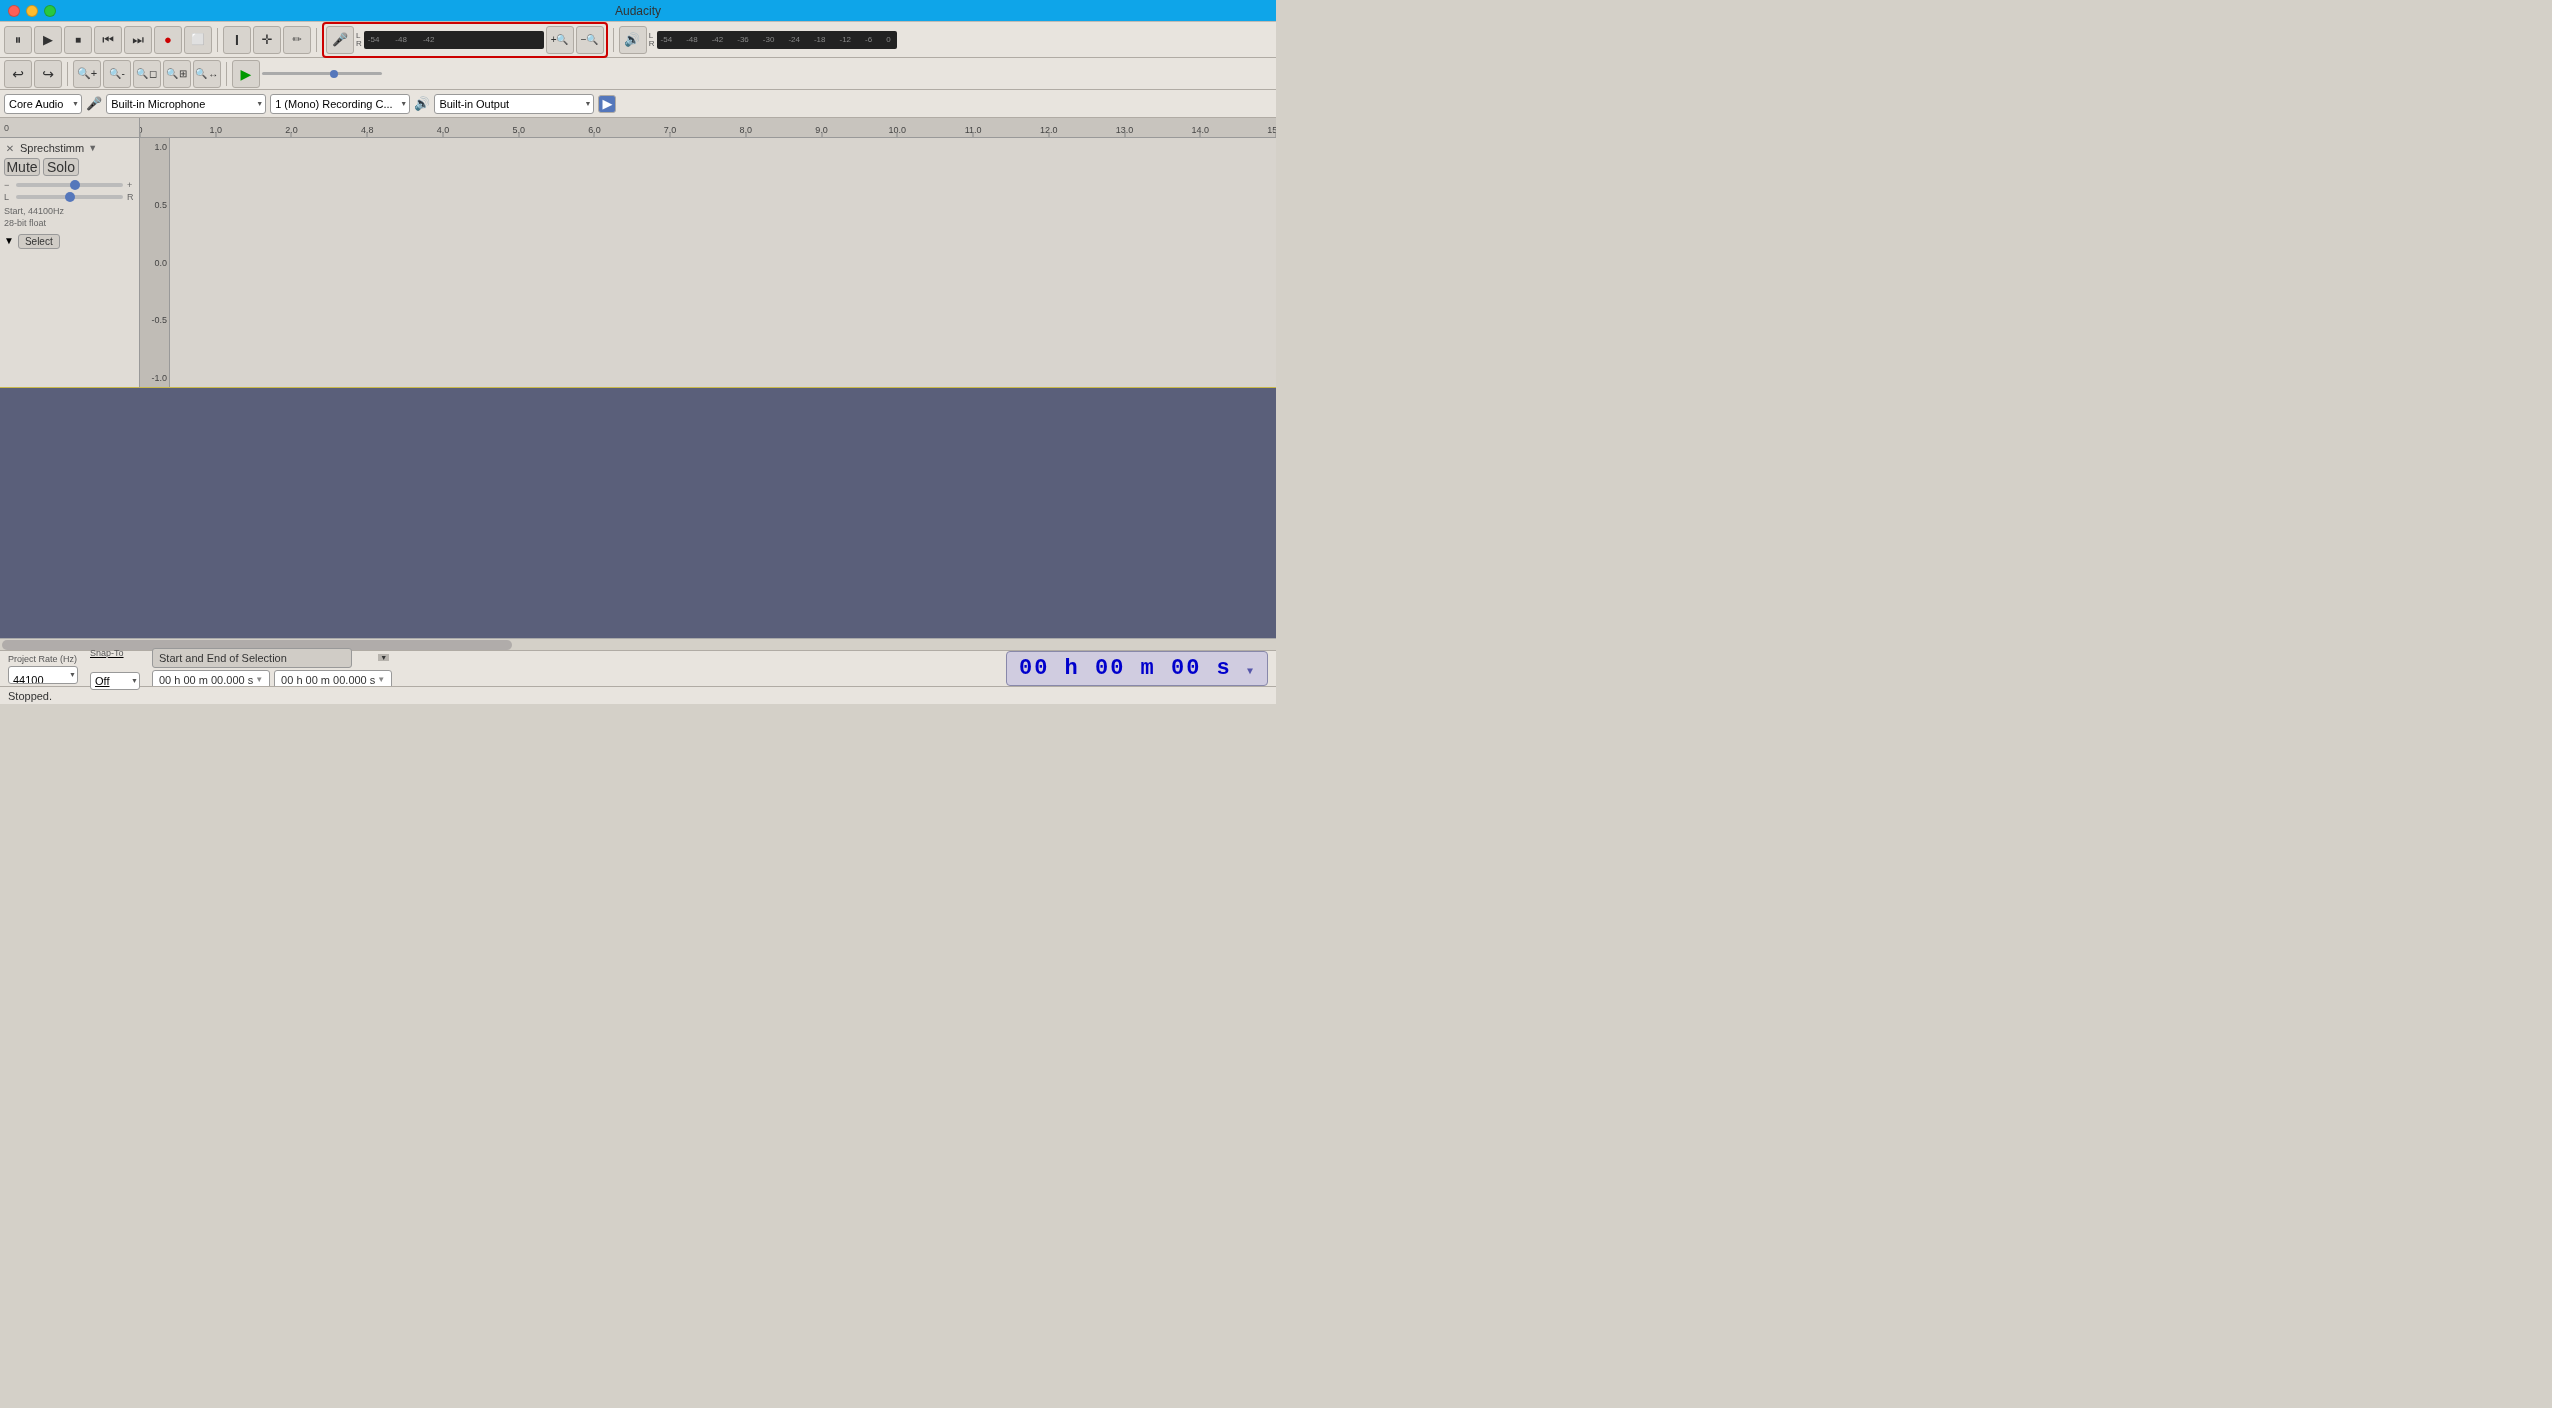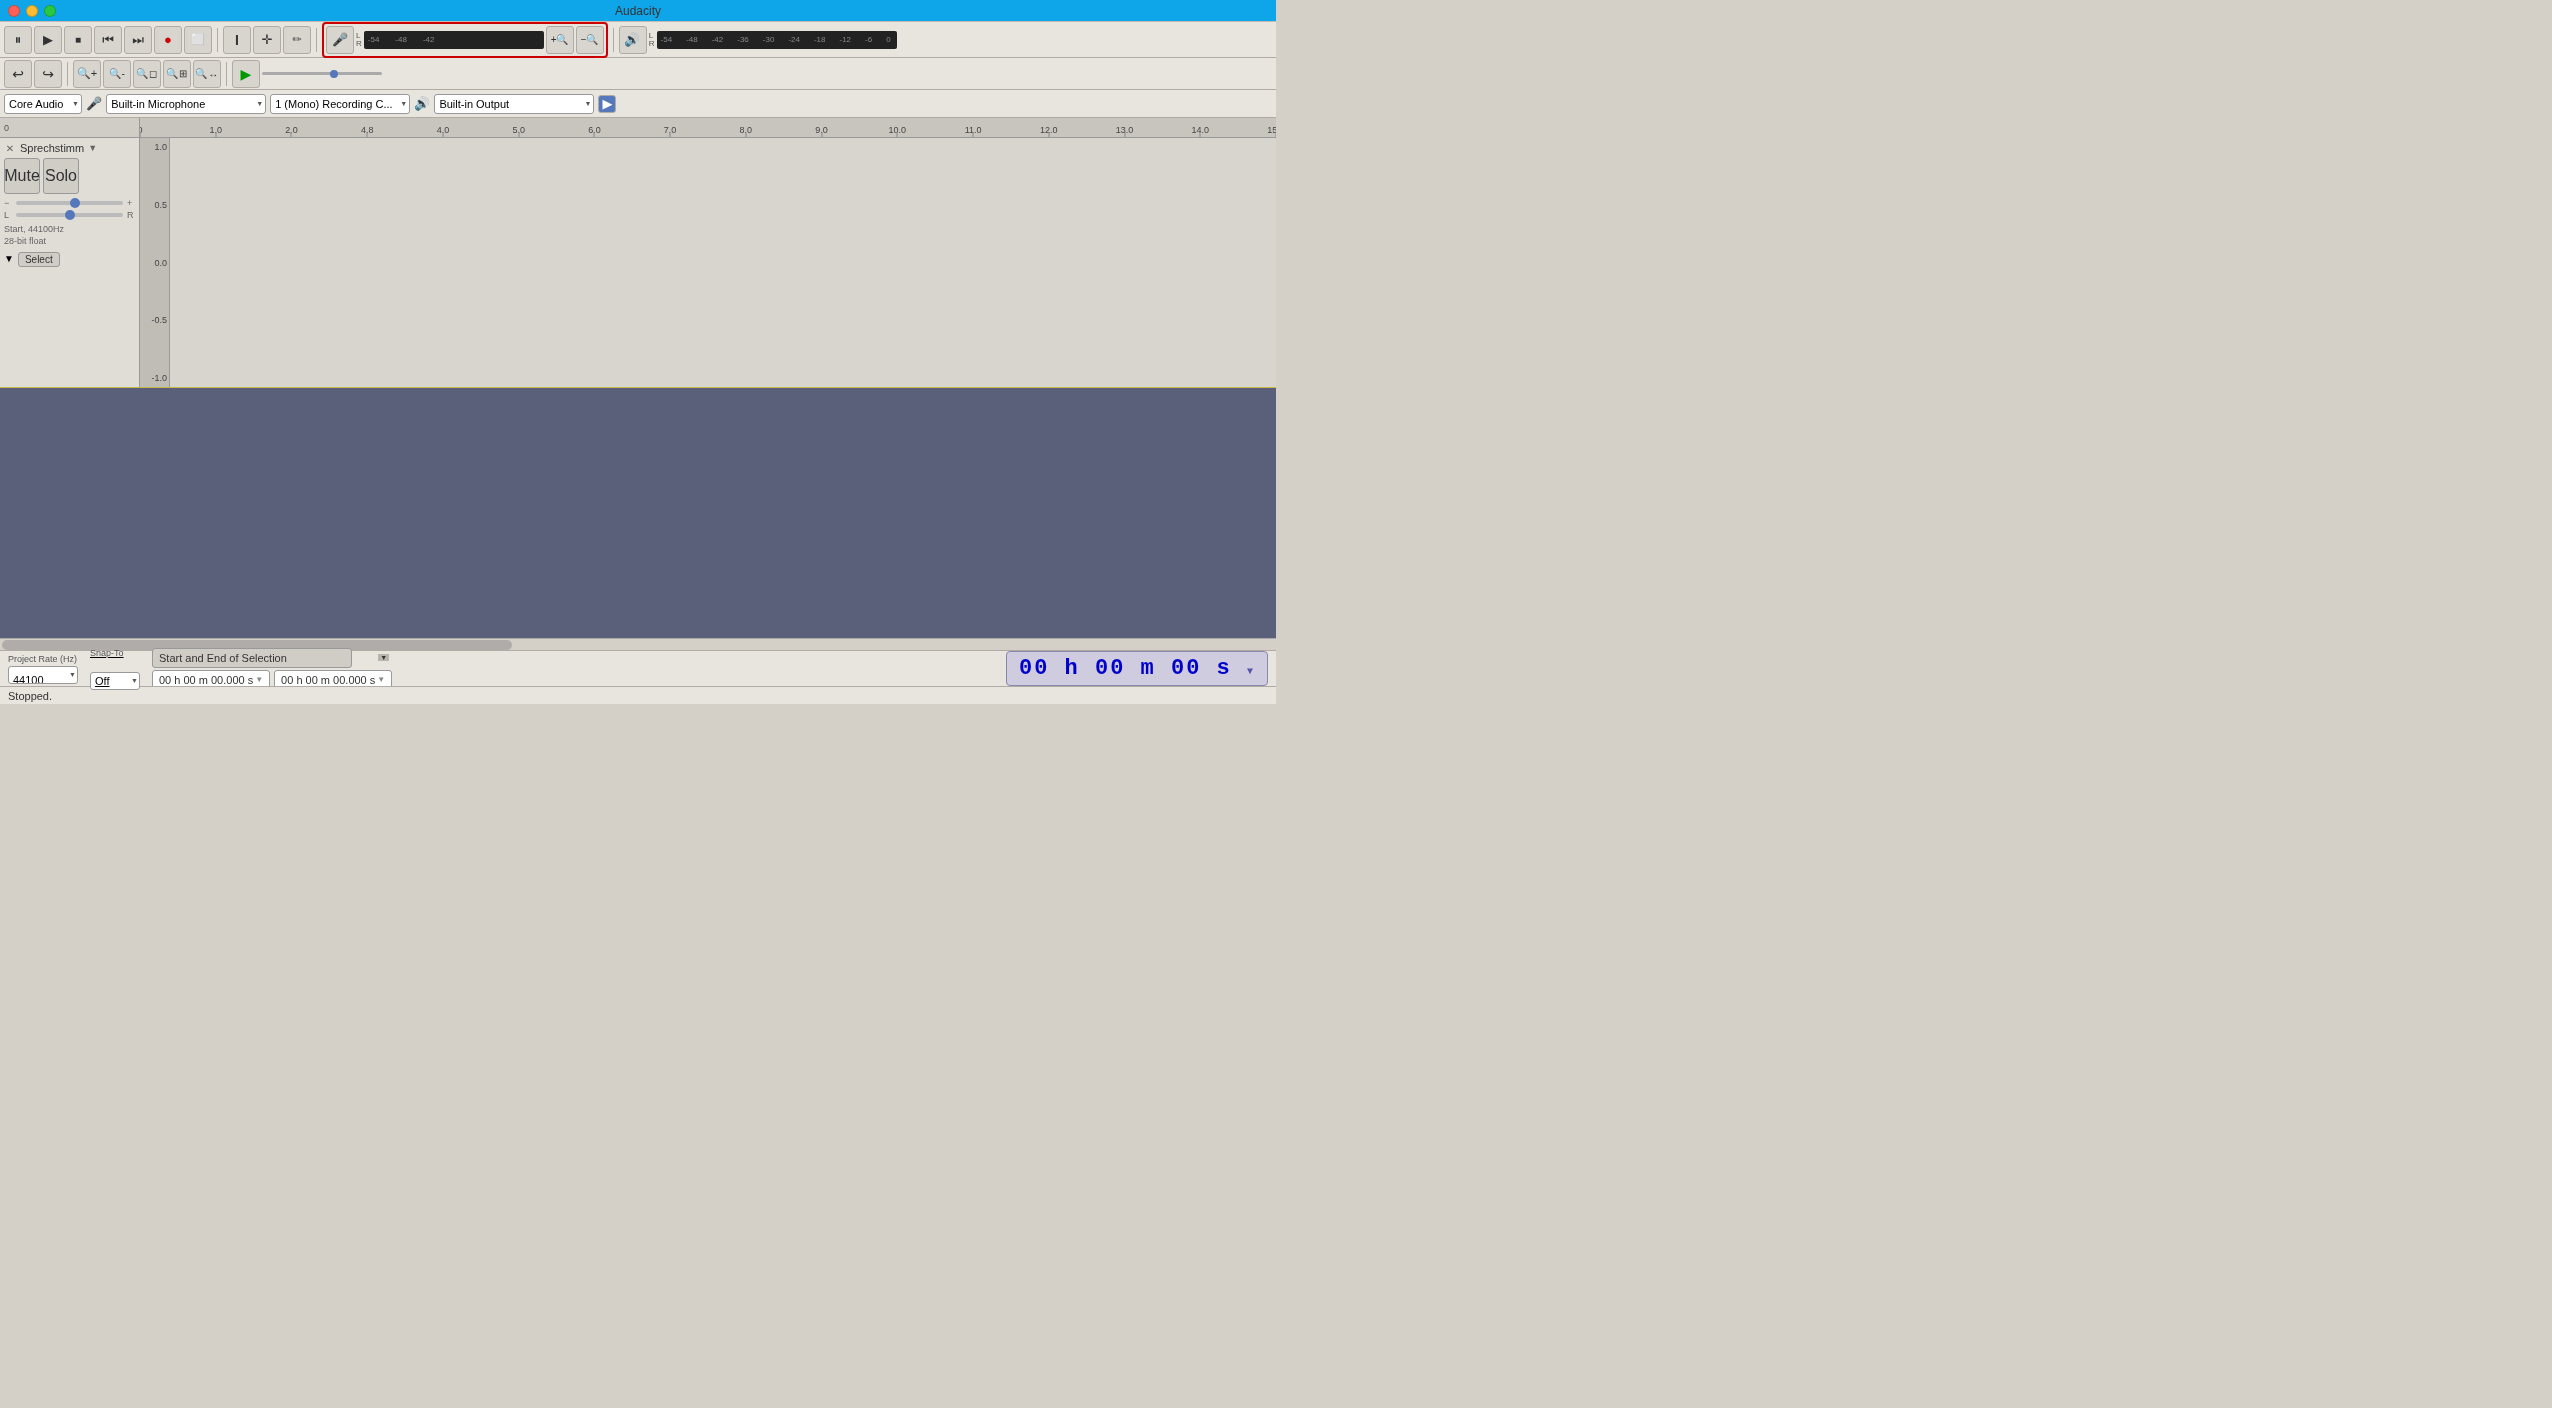--- a/index.html
+++ b/index.html
@@ -150,25 +150,25 @@
       color: #666;
     }
 
     .track-controls {
       display: flex;
       gap: 3px;
       margin-bottom: 4px;
     }
 
     .mute-btn, .solo-btn {
-      width: 36px; height: 36px;
+      width: 36px; height: 18px;
       background: #d0ccc6;
       border: 1px solid #999;
       border-radius: 3px;
-      font-size: 16px;
+      font-size: 14px;
       cursor: pointer;
       display: flex; align-items: center; justify-content: center;
       color: #333;
     }
 
     .volume-row {
       display: flex;
       align-items: center;
       gap: 4px;
       margin-bottom: 2px;

